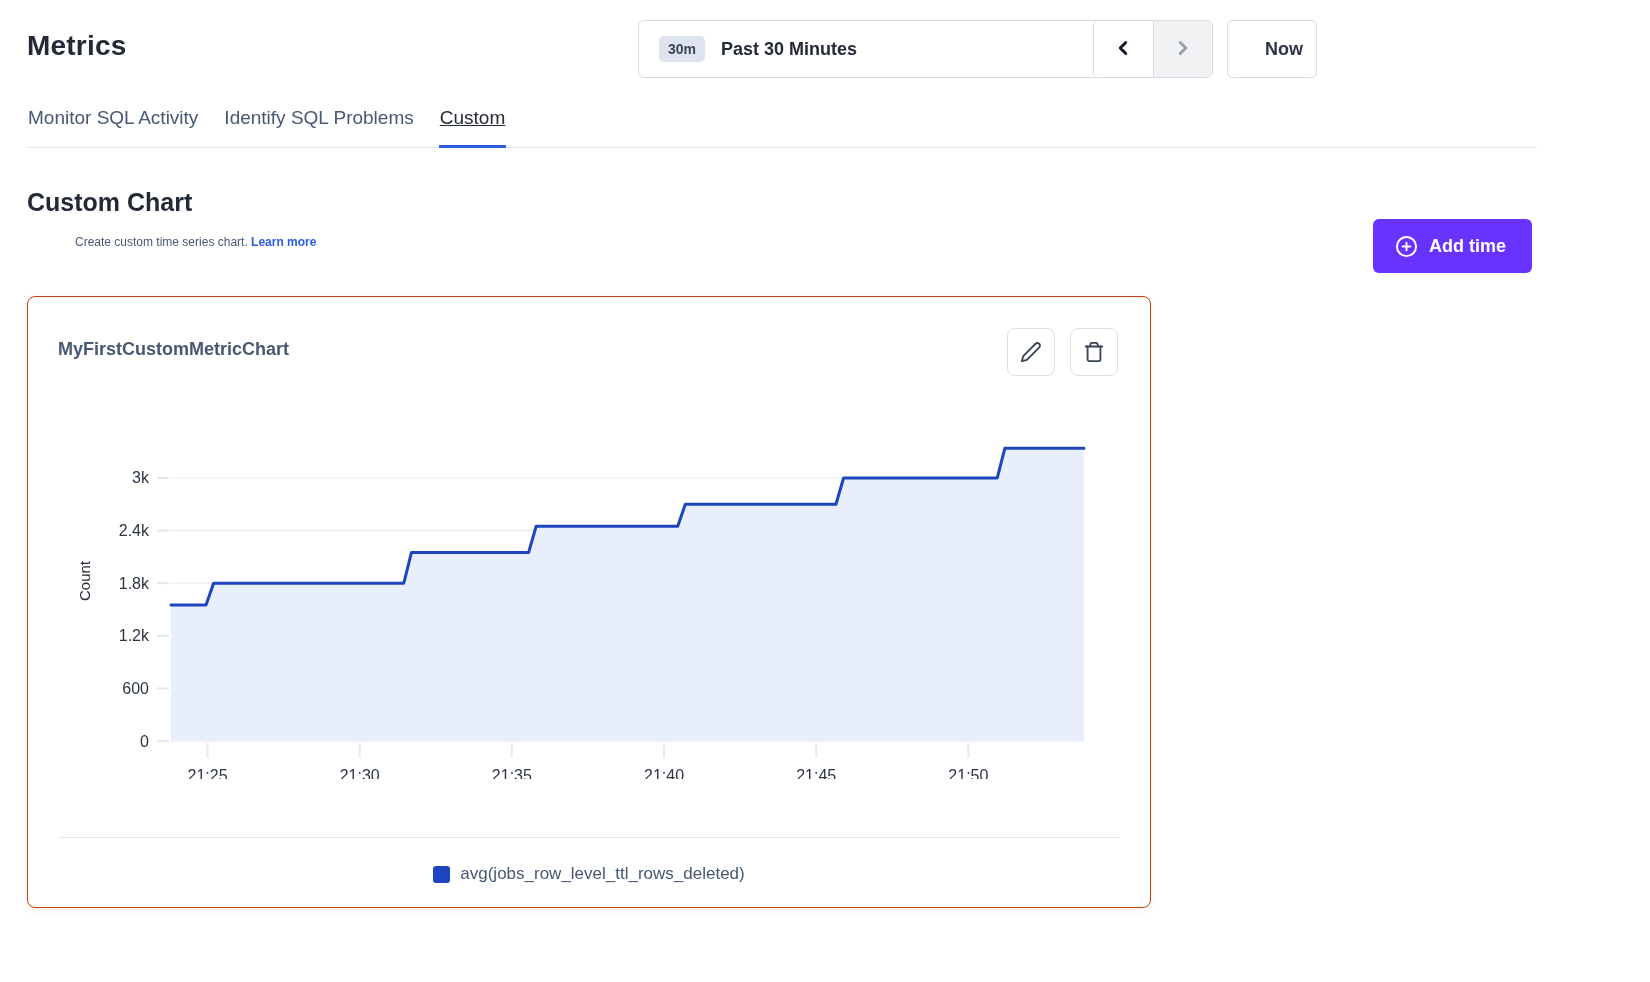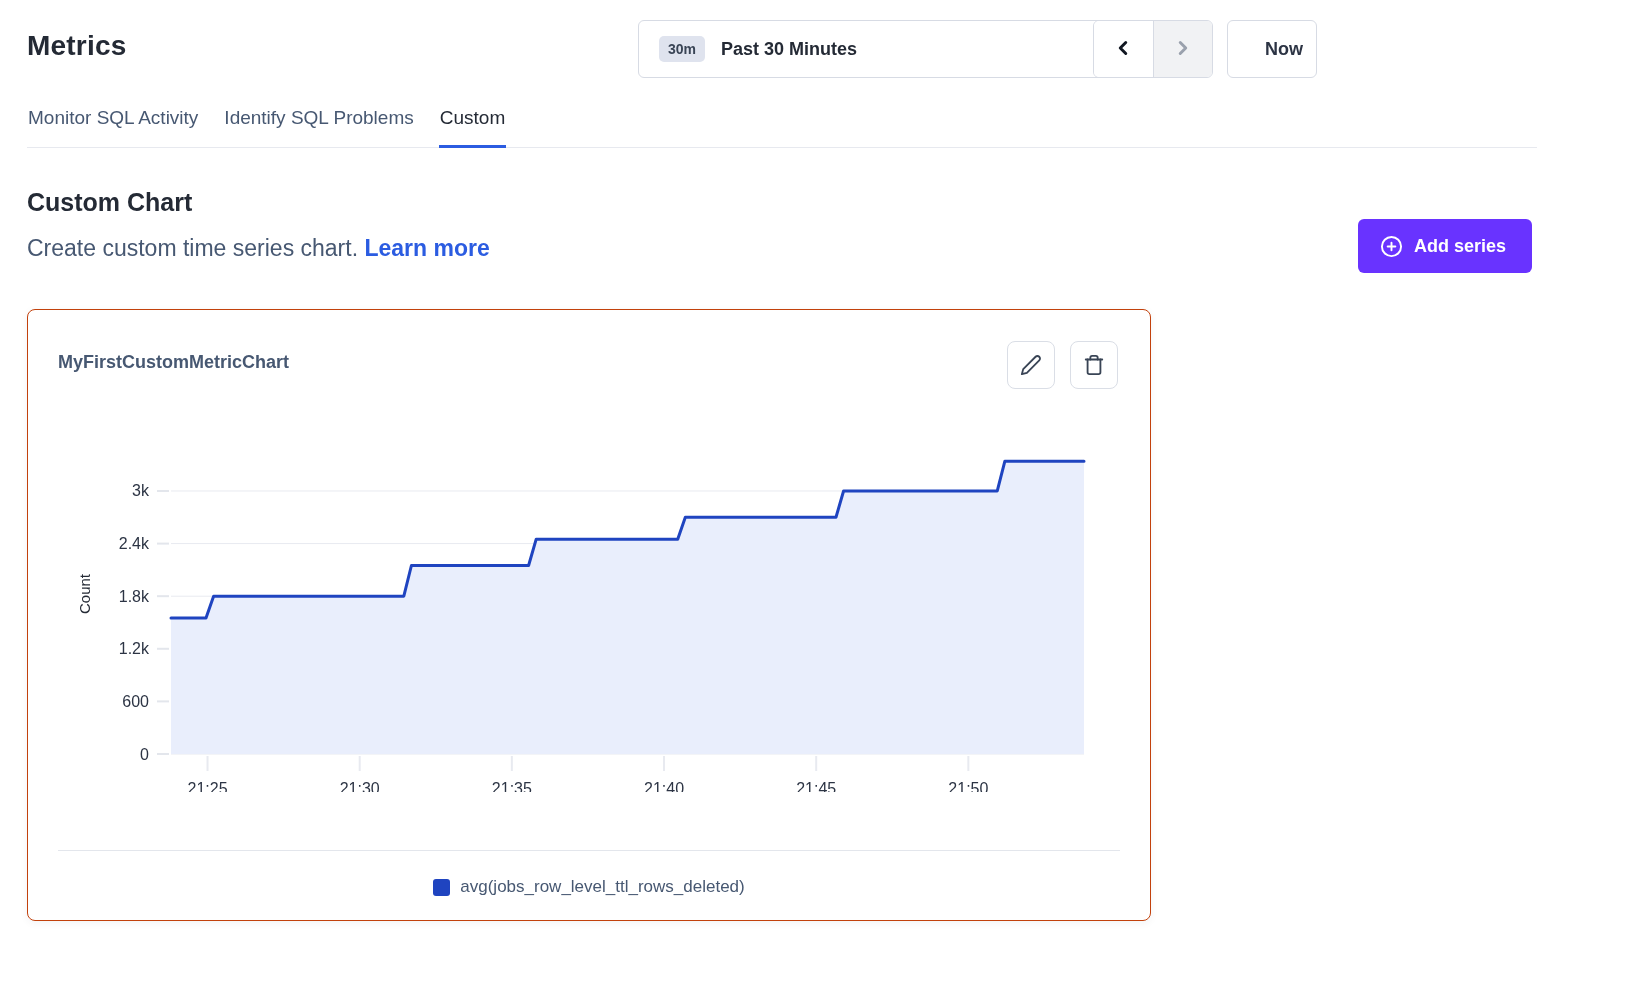--- a/index.html
+++ b/index.html
@@ -48,26 +48,26 @@
   }
 
   
   .tabs-rule { position:absolute; left:27px; right:113px; bottom:0; height:1px; background:#e7e9ef; }
   .tabs { position:absolute; left:27px; bottom:0; display:flex; gap:24px; }
   .tab {
     font-size:19px; color:#475872; padding:0 1px 16px 1px; cursor:pointer;
     border-bottom:3px solid transparent; background:none; border-top:none; border-left:none; border-right:none;
     font-family:inherit;
   }
-  .tab.active { color:#242a35; border-bottom-color:#2b5ce1; font-weight:500; }
+  .tab.active { color:#242a35; border-bottom-color:#2b5ce1; font-weight:500;text-decoration:underline; }
 
   
   .section { position:relative; padding:0 118px 0 27px; }
   .section-title { font-size:25px; font-weight:700; color:#242a35; margin-top:40px; }
-  .section-sub { font-size:23px; color:#475872; margin-top:18px; }
+  .section-sub { font-size:12px; color:#475872; margin-top:18px;margin-left:48px; }
   .learn-more { color:#2b5ce1; font-weight:600; text-decoration:none; cursor:pointer; }
   .add-chart-btn {
     position:absolute; right:118px; top:31px; height:54px; padding:0 26px 0 22px;
     background:#6933ff; color:#fff; border:none; border-radius:6px;
     font-family:inherit; font-size:18px; font-weight:600; cursor:pointer;
     display:flex; align-items:center; gap:11px;
   }
 
   
   .card {
@@ -144,21 +144,21 @@
       <a class="learn-more" style="color: rgb(43, 92, 225);">Learn more</a>
     </p>
     <button class="add-chart-btn" style="background: rgb(105, 51, 255);">
       <span style="display:flex;">
         <svg width="23" height="23" viewBox="0 0 24 24" fill="none" stroke="#ffffff" stroke-width="2" stroke-linecap="round">
             <circle cx="12" cy="12" r="10"></circle>
             <line x1="12" y1="8" x2="12" y2="16"></line>
             <line x1="8" y1="12" x2="16" y2="12"></line>
           </svg>
       </span>
-      <span>Add series</span>
+      <span>Add time</span>
     </button>
   </div>
 
   <div class="card">
     <div class="card-head">
       <div class="card-title">MyFirstCustomMetricChart</div>
       <div class="card-actions">
         <button class="icon-btn">
           <span style="display:flex;">
             <svg width="22" height="22" viewBox="0 0 24 24" fill="none" stroke="currentColor" stroke-width="2" stroke-linecap="round" stroke-linejoin="round">

